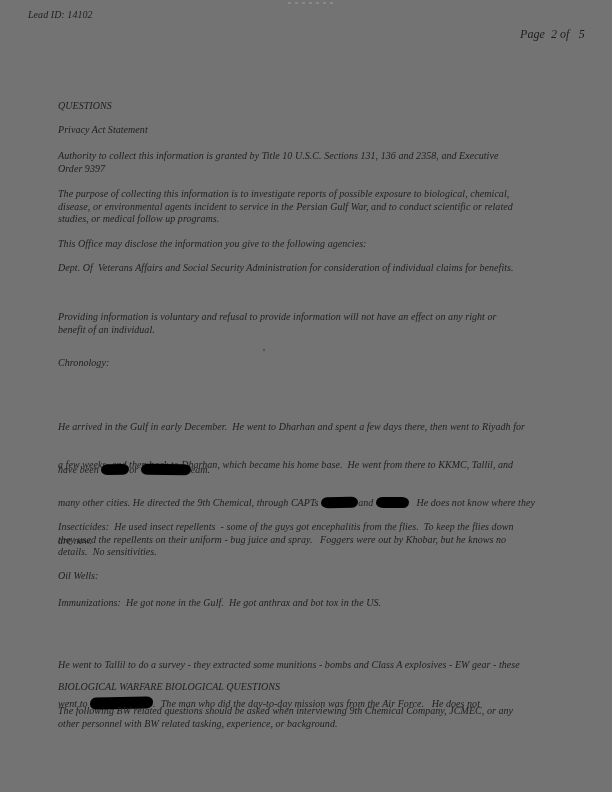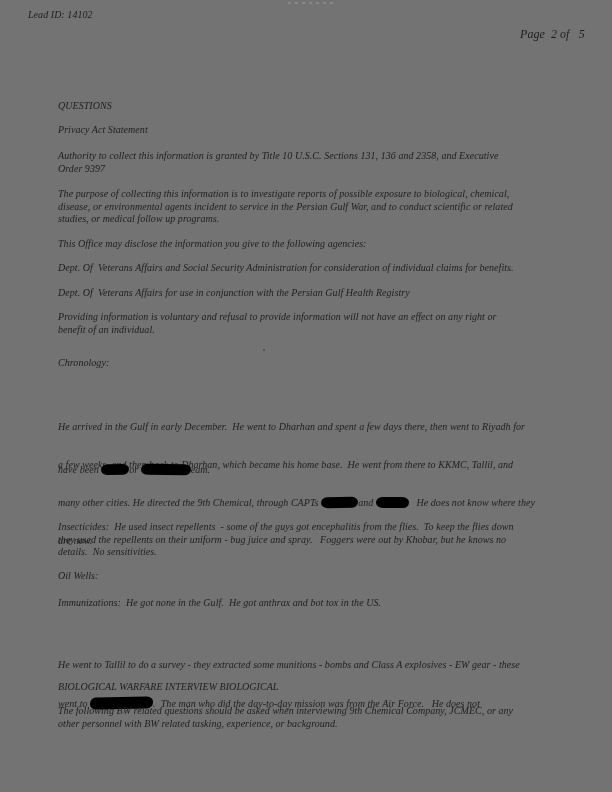--- a/index.html
+++ b/index.html
@@ -67,21 +67,20 @@
 Order 9397</div>
 
   <div class="abs" style="top:188px">The purpose of collecting this information is to investigate reports of possible exposure to biological, chemical,
 disease, or environmental agents incident to service in the Persian Gulf War, and to conduct scientific or related
 studies, or medical follow up programs.</div>
 
   <div class="abs" style="top:262px">Dept. Of  Veterans Affairs and Social Security Administration for consideration of individual claims for benefits.</div>
 
   <div class="abs" style="top:238px">This Office may disclose the information you give to the following agencies:</div>
 
-  <div class="abs" style="top:287px">Dept. Of  Veterans Affairs for use in conjunction with the Persian Gulf Health Registry</div>
 
   <div class="abs" style="top:311px">Providing information is voluntary and refusal to provide information will not have an effect on any right or
 benefit of an individual.</div>
 
   <div class="artifact-dot"></div>
 
   <div class="abs" style="top:357px">Chronology:</div>
 
   <div class="abs" style="top:396px">
     <div class="line"><span>He arrived in the Gulf in early December.  He went to Dharhan and spent a few days there, then went to Riyadh for</span></div>
@@ -102,18 +101,18 @@
 
   <div class="abs" style="top:570px">Oil Wells:</div>
 
   <div class="abs" style="top:597px">Immunizations:  He got none in the Gulf.  He got anthrax and bot tox in the US.</div>
 
   <div class="abs" style="top:634px">
     <div class="line"><span>He went to Tallil to do a survey - they extracted some munitions - bombs and Class A explosives - EW gear - these</span></div>
     <div class="line"><span>went to </span><span class="redaction r-dest"></span><span>.  The man who did the day-to-day mission was from the Air Force.   He does not</span></div>
   </div>
 
-  <div class="abs" style="top:681px">BIOLOGICAL WARFARE INTERVIEW BIOLOGICAL</div>
+  <div class="abs" style="top:681px">BIOLOGICAL WARFARE BIOLOGICAL QUESTIONS</div>
 
   <div class="abs" style="top:705px">The following BW related questions should be asked when interviewing 9th Chemical Company, JCMEC, or any
 other personnel with BW related tasking, experience, or background.</div>
 
 </div>
 
 </body></html>

